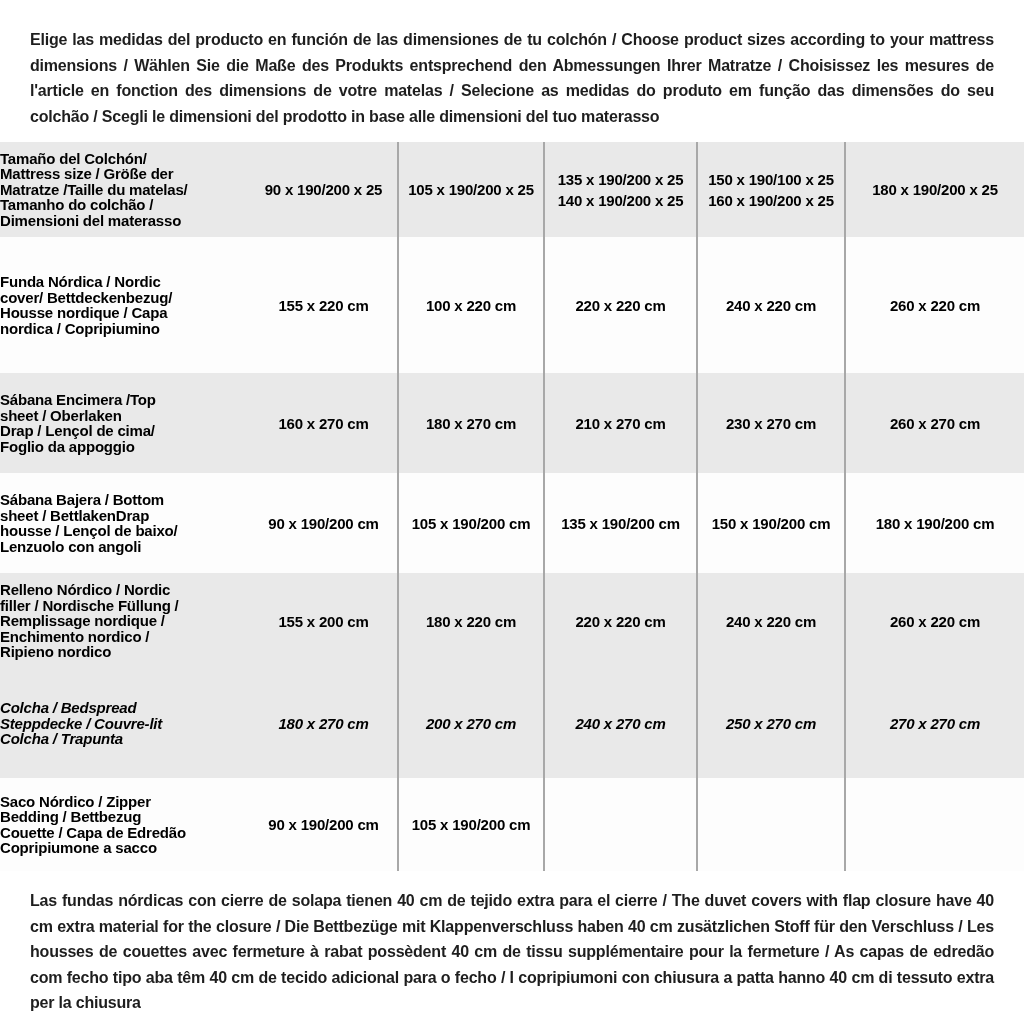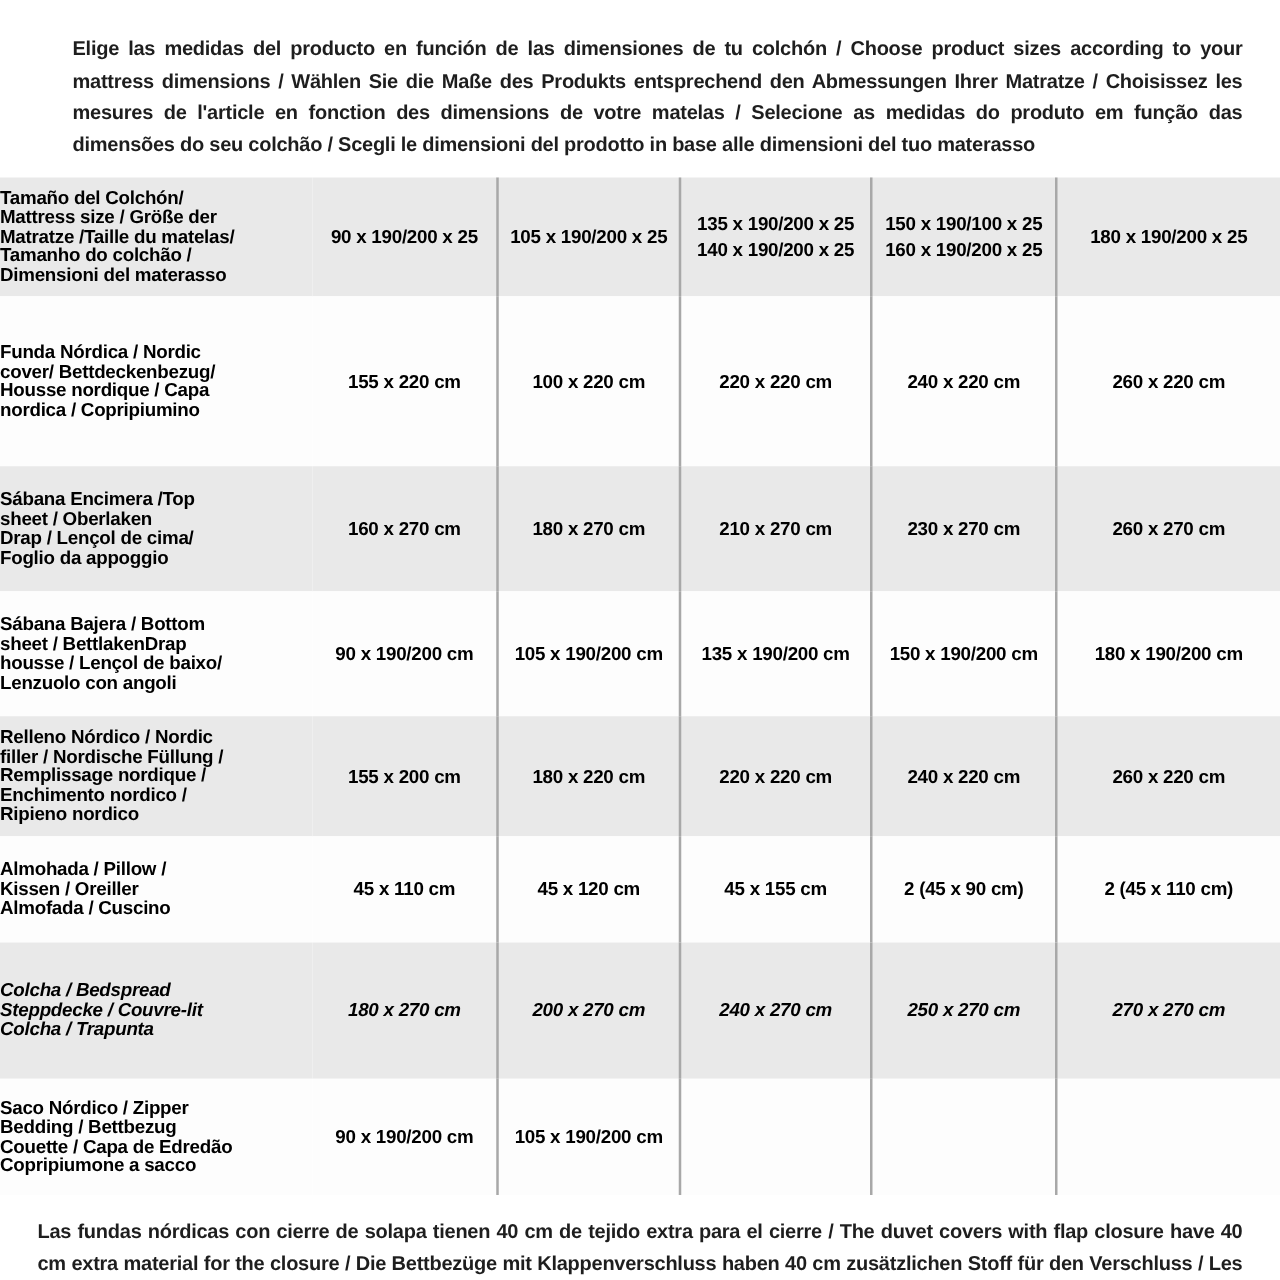--- a/index.html
+++ b/index.html
@@ -20,21 +20,21 @@
   .para {
     font-weight: bold;
     text-align: justify;
     font-size: 16px;
     line-height: 25.5px;
     color: #1e1e1e;
     letter-spacing: -0.2px;
     padding: 0 30px;
     margin: 0;
   }
-  .intro { padding-top: 27px; margin-left: 28px; }
+  .intro { padding-top: 27px; }
   .footnote { padding-top: 17px; }
 
   table.size-table {
     border-collapse: collapse;
     table-layout: fixed;
     width: 1024px;
     margin-top: 13px;
   }
   table.size-table td {
     font-weight: bold;
@@ -137,30 +137,20 @@
 filler / Nordische Füllung /
 Remplissage nordique /
 Enchimento nordico /
 Ripieno nordico</td>
         <td class="val-cell divider">155 x 200 cm</td>
         <td class="val-cell divider">180 x 220 cm</td>
         <td class="val-cell divider">220 x 220 cm</td>
         <td class="val-cell divider">240 x 220 cm</td>
         <td class="val-cell">260 x 220 cm</td>
       </tr>
-      <tr class="r5 plain">
-        <td class="label-cell">Almohada  / Pillow /
-Kissen / Oreiller
-Almofada / Cuscino</td>
-        <td class="val-cell divider">45 x 110 cm</td>
-        <td class="val-cell divider">45 x 120 cm</td>
-        <td class="val-cell divider">45 x 155 cm</td>
-        <td class="val-cell divider">2 (45 x 90 cm)</td>
-        <td class="val-cell">2 (45 x 110 cm)</td>
-      </tr>
       <tr class="r6 stripe">
         <td class="label-cell">Colcha / Bedspread
 Steppdecke / Couvre-lit
 Colcha / Trapunta</td>
         <td class="val-cell divider">180 x 270 cm</td>
         <td class="val-cell divider">200 x 270 cm</td>
         <td class="val-cell divider">240 x 270 cm</td>
         <td class="val-cell divider">250 x 270 cm</td>
         <td class="val-cell">270 x 270 cm</td>
       </tr>

